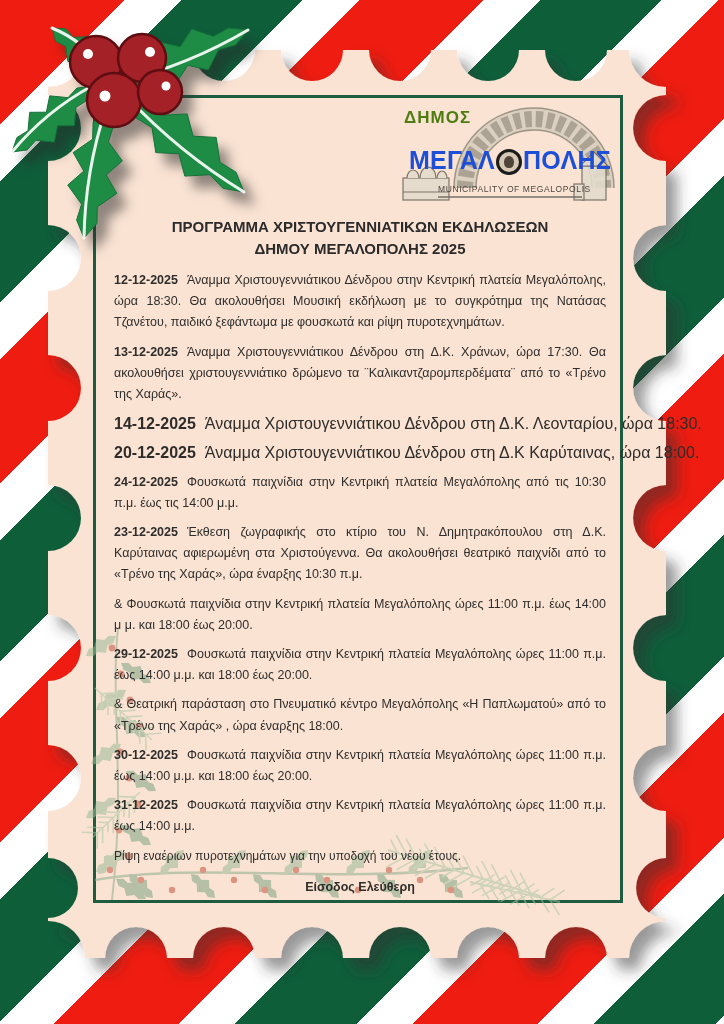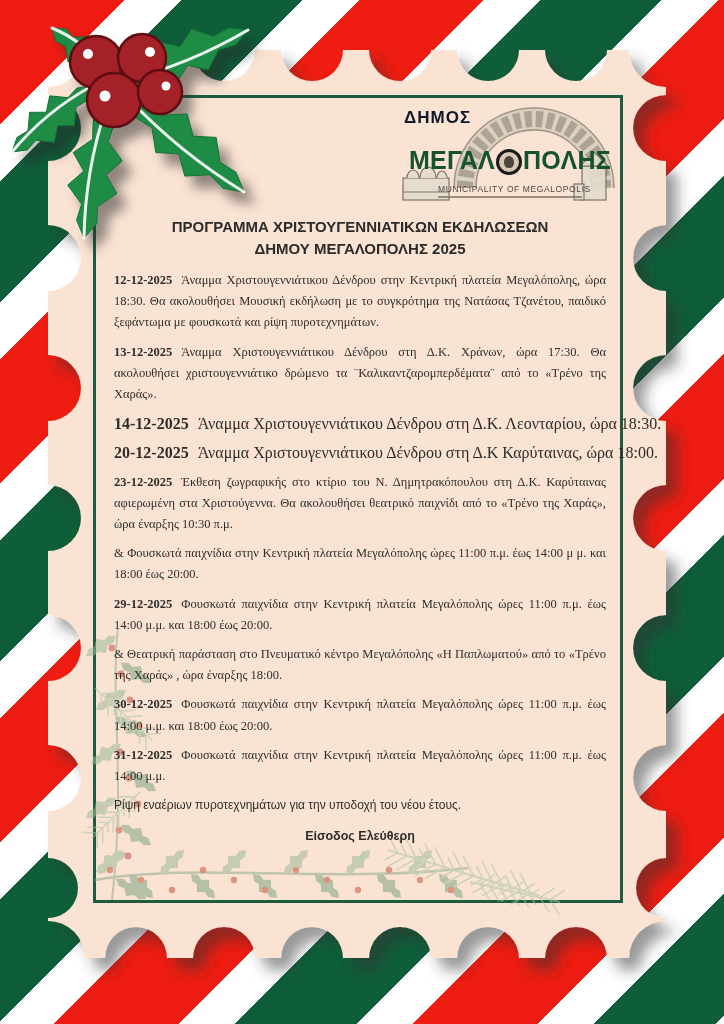--- a/index.html
+++ b/index.html
@@ -13,41 +13,41 @@
   #stamp-svg{position:absolute;left:0;top:0;z-index:1;}
   #greenery-svg{position:absolute;left:0;top:0;z-index:4;pointer-events:none;}
   #frame{
     position:absolute;left:93px;top:95px;width:524px;height:802px;
     border:3px solid #1d5c40;z-index:3;
   }
   
   #logo{position:absolute;left:402px;top:104px;width:216px;height:104px;z-index:5;}
   #logo .logo-art{position:absolute;left:0;top:0;}
   #logo .dimos{position:absolute;left:2px;top:4px;font-weight:700;font-size:17px;
-    letter-spacing:1px;color:#0f172a;}
+    letter-spacing:1px;color:#4d7c0f;}
   #logo .logo-name{position:absolute;left:0;top:42px;width:216px;display:flex;
     justify-content:center;align-items:center;font-weight:700;font-size:25px;
-    letter-spacing:.3px;color:#14532d;white-space:nowrap;}
+    letter-spacing:.3px;color:#1d4ed8;white-space:nowrap;}
   #logo .medallion{display:inline-block;width:20px;height:20px;border:3px solid #1b1b1b;
     border-radius:50%;background:#d6c8b4;margin:0 1px;position:relative;top:1px;}
   #logo .medallion .med-core{position:absolute;left:5px;top:4px;width:10px;height:12px;
     background:#50453a;border-radius:50% 50% 45% 45%;}
   #logo .subtitle{position:absolute;left:36px;top:80px;width:144px;text-align:center;
     font-family:Liberation Sans, sans-serif;font-size:8.5px;letter-spacing:.6px;
     color:#4d473f;white-space:nowrap;border-bottom:2px solid rgba(110,104,94,.7);
     padding-bottom:2px;}
   
   #holly-svg{position:absolute;left:2px;top:22px;z-index:6;
     filter:drop-shadow(10px 12px 6px rgba(40,40,40,.5));pointer-events:none;}
   
   #content{position:absolute;left:114px;top:216px;width:492px;z-index:5;
     color:#2e2d2b;font-size:12.5px;line-height:21.2px;}
   #content .title{ text-align:center;font-weight:700;font-size:15px;line-height:22px;
     margin:0 0 10px;color:#2b2b2b;}
-  p.evt{margin:8px 0 8px;text-align:justify;font-family:Liberation Serif, serif;}
+  p.evt{margin:8px 0 8px;text-align:justify;}
   p.evt.small{font-size:16px;white-space:nowrap;text-align:left;}
   .evt-date{font-weight:700;margin-right:9px;}
   .evt-date:empty{margin-right:0;}
   #closing{margin:8px 0 10px;font-size:12px;white-space:nowrap;}
   #entrance{text-align:center;font-weight:700;margin:4px 0 0;}
 </style>
 </head>
 <body>
 
 <svg id="stamp-svg" width="724" height="1024" viewBox="0 0 724 1024">
@@ -290,20 +290,21 @@
 <div id="content">
   <div class="title">
     <div>ΠΡΟΓΡΑΜΜΑ ΧΡΙΣΤΟΥΓΕΝΝΙΑΤΙΚΩΝ ΕΚΔΗΛΩΣΕΩΝ</div>
     <div>ΔΗΜΟΥ ΜΕΓΑΛΟΠΟΛΗΣ 2025</div>
   </div>
 
   <p class="evt"><span class="evt-date">12-12-2025</span><span>Άναμμα Χριστουγεννιάτικου Δένδρου στην Κεντρική πλατεία Μεγαλόπολης, ώρα 18:30. Θα ακολουθήσει Μουσική εκδήλωση με το συγκρότημα της Νατάσας Τζανέτου, παιδικό ξεφάντωμα με φουσκωτά και ρίψη πυροτεχνημάτων.</span></p>
   <p class="evt"><span class="evt-date">13-12-2025</span><span>Άναμμα Χριστουγεννιάτικου Δένδρου στη Δ.Κ. Χράνων, ώρα 17:30. Θα ακολουθήσει χριστουγεννιάτικο δρώμενο τα ¨Καλικαντζαρομπερδέματα¨ από το «Τρένο της Χαράς».</span></p>
   <p class="evt small"><span class="evt-date">14-12-2025</span><span>Άναμμα Χριστουγεννιάτικου Δένδρου στη Δ.Κ. Λεονταρίου, ώρα 18:30.</span></p>
   <p class="evt small"><span class="evt-date">20-12-2025</span><span>Άναμμα Χριστουγεννιάτικου Δένδρου στη Δ.Κ Καρύταινας, ώρα 18:00.</span></p>
+  <p class="evt"><span class="evt-date">24-12-2025</span><span>Φουσκωτά παιχνίδια στην Κεντρική πλατεία Μεγαλόπολης από τις 10:30 π.μ. έως τις 14:00 μ.μ.</span></p>
   <p class="evt"><span class="evt-date">23-12-2025</span><span>Έκθεση ζωγραφικής στο κτίριο του Ν. Δημητρακόπουλου στη Δ.Κ. Καρύταινας αφιερωμένη στα Χριστούγεννα. Θα ακολουθήσει θεατρικό παιχνίδι από το «Τρένο της Χαράς», ώρα έναρξης 10:30 π.μ.</span></p>
   <p class="evt"><span class="evt-date"></span><span>&amp; Φουσκωτά παιχνίδια στην Κεντρική πλατεία Μεγαλόπολης ώρες 11:00 π.μ.  έως 14:00 μ μ. και 18:00 έως 20:00.</span></p>
   <p class="evt"><span class="evt-date">29-12-2025</span><span>Φουσκωτά παιχνίδια στην Κεντρική πλατεία Μεγαλόπολης ώρες 11:00 π.μ.  έως 14:00 μ.μ. και 18:00 έως 20:00.</span></p>
   <p class="evt"><span class="evt-date"></span><span>&amp; Θεατρική παράσταση στο Πνευματικό κέντρο Μεγαλόπολης «Η Παπλωματού» από το «Τρένο της Χαράς» , ώρα έναρξης 18:00.</span></p>
   <p class="evt"><span class="evt-date">30-12-2025</span><span>Φουσκωτά παιχνίδια στην Κεντρική πλατεία Μεγαλόπολης ώρες 11:00 π.μ.  έως 14:00 μ.μ. και 18:00 έως 20:00.</span></p>
   <p class="evt"><span class="evt-date">31-12-2025</span><span>Φουσκωτά παιχνίδια στην Κεντρική πλατεία Μεγαλόπολης ώρες 11:00 π.μ.  έως 14:00 μ.μ.</span></p>
 
   <p id="closing">Ρίψη εναέριων πυροτεχνημάτων για την υποδοχή του νέου έτους.</p>
   <p id="entrance">Είσοδος Ελεύθερη</p>
 </div>

